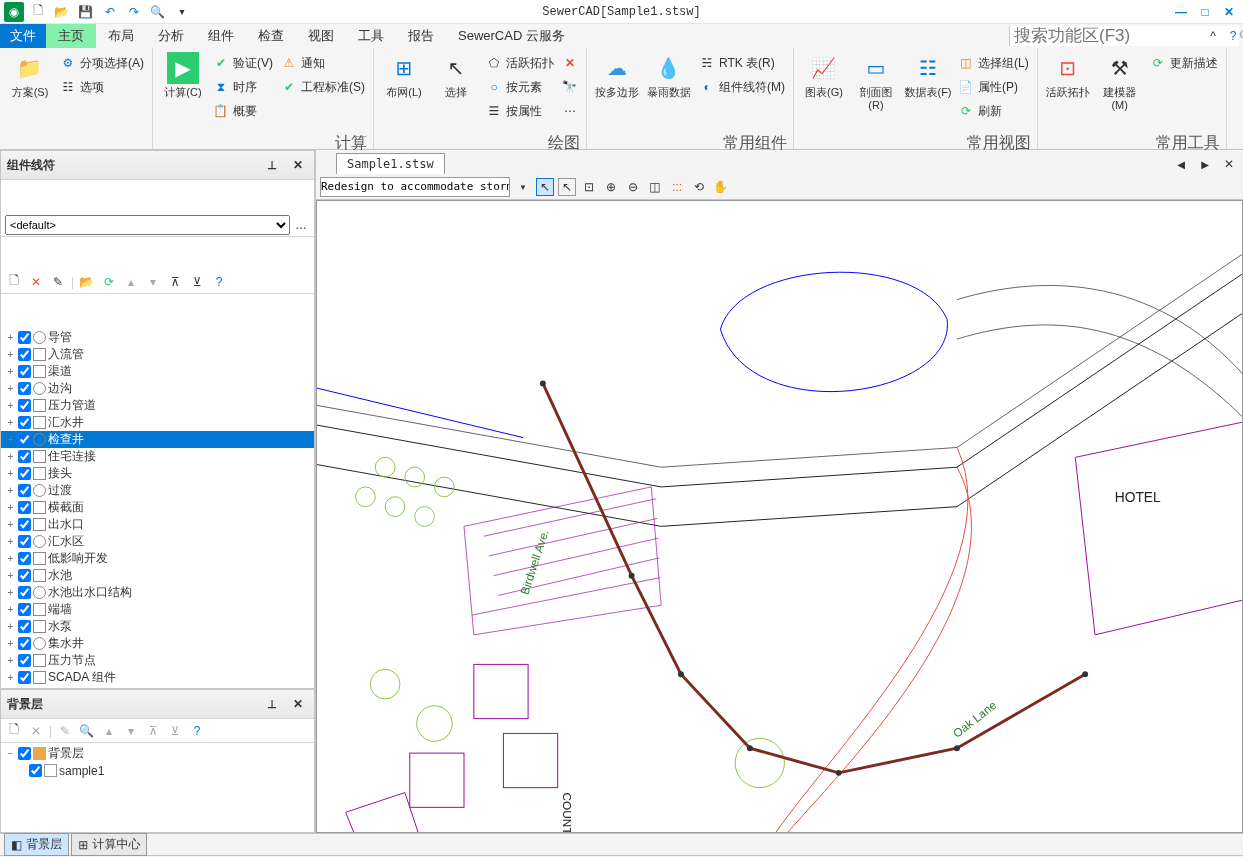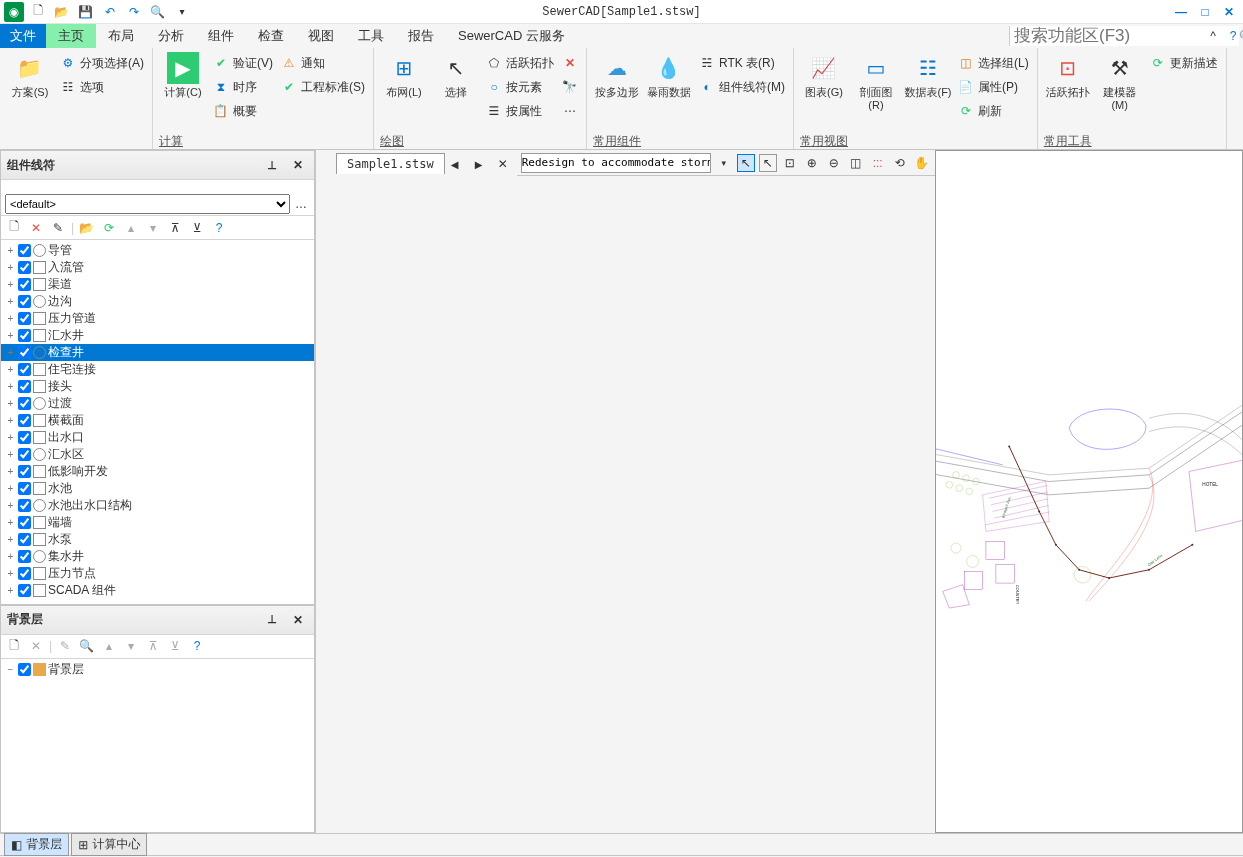--- a/index.html
+++ b/index.html
@@ -17,48 +17,48 @@
 .file-tab { background:#0078d4; color:#fff; padding:0 10px; height:24px; display:flex; align-items:center; font-size:13px; }
 .ribbon-tab { padding:0 12px; height:24px; display:flex; align-items:center; cursor:pointer; font-size:13px; }
 .ribbon-tab.active { background:#86efac; }
 .search-box { margin-left:auto; display:flex; align-items:center; border:1px solid #ccc; background:#fff; height:20px; width:190px; margin-right:4px; }
 .search-box input { border:none; outline:none; padding:0 4px; font-size:17px; flex:1; }
 
 
 .ribbon { height:102px; background:#f5f5f5; border-bottom:1px solid #c5c5c5; display:flex; }
 .ribbon-group { border-right:1px solid #d5d5d5; padding:4px 6px 2px 6px; display:flex; flex-direction:column; }
 .ribbon-group .group-body { flex:1; display:flex; align-items:flex-start; gap:4px; }
-.ribbon-group .group-title { font-size:12px; text-align:left; color:#555; height:14px;text-decoration:underline; }
+.ribbon-group .group-title { font-size:16px; text-align:right; color:#555; height:14px; }
 .large-btn { display:flex; flex-direction:column; align-items:center; width:48px; cursor:pointer; }
 .large-btn .ico { width:32px; height:32px; display:flex; align-items:center; justify-content:center; font-size:20px; }
 .large-btn .lbl { font-size:11px; text-align:center; margin-top:2px; line-height:13px; }
 .small-col { display:flex; flex-direction:column; gap:2px; }
 .small-btn { display:flex; align-items:center; gap:4px; height:22px; cursor:pointer; font-size:12px; white-space:nowrap; padding:0 2px; }
 .small-btn .s-ico { width:16px; height:16px; display:inline-flex; align-items:center; justify-content:center; font-size:12px; }
 
 
 .main-area { display:flex; height:calc(857px - 24px - 24px - 102px - 24px); }
 .left-col { width:316px; display:flex; flex-direction:column; border-right:1px solid #c5c5c5; }
 .panel { display:flex; flex-direction:column; border:1px solid #c5c5c5; background:#fff; }
 .panel-header { background:linear-gradient(#f4f4f4,#e8e8e8); padding:4px 6px; font-weight:bold; display:flex; align-items:center; font-size:12px; border-bottom:1px solid #d5d5d5; }
 .panel-header .hdr-controls { margin-left:auto; display:flex; gap:6px; }
-.panel-sub { height:24px; border-bottom:1px solid #d5d5d5; display:flex; align-items:center; padding:0 4px; gap:2px;margin-top:12px; }
+.panel-sub { height:24px; border-bottom:1px solid #d5d5d5; display:flex; align-items:center; padding:0 4px; gap:2px; }
 .panel-sub select { flex:1; font-size:11px; height:20px; }
 .panel-toolbar { height:24px; border-bottom:1px solid #d5d5d5; display:flex; align-items:center; gap:4px; padding:0 4px; }
 .tb-ico { width:18px; height:18px; display:inline-flex; align-items:center; justify-content:center; cursor:pointer; }
 
 .tree { overflow-y:auto; flex:1; padding:2px 0; }
 .tree-row { display:flex; align-items:center; height:17px; padding-left:4px; gap:2px; font-size:12px; }
 .tree-row .exp { width:11px; text-align:center; color:#777; font-size:10px; }
 .tree-row .chk { width:13px; height:13px; }
 .tree-row.sel { background:#0078d4; color:#fff; }
 .tree-ico { width:13px; height:13px; display:inline-block; }
 
 
-.draw-area { flex:1; display:flex; flex-direction:row; background:#f4f4f4; }
+.draw-area { flex:1; display:flex; flex-direction:column; background:#f4f4f4; }
 .doc-tabs { height:24px; display:flex; align-items:flex-end; padding-left:20px; gap:0; }
 .doc-tab { background:#fff; border:1px solid #999; border-bottom:none; padding:3px 10px; font-family:monospace; font-size:12px; }
 .map-toolbar { height:26px; background:#f4f4f4; border-bottom:1px solid #c5c5c5; display:flex; align-items:center; gap:4px; padding:0 4px; }
 .map-toolbar input { width:190px; font-family:monospace; font-size:11px; height:20px; border:1px solid #999; }
 .canvas { flex:1; background:#fff; border:1px solid #999; position:relative; overflow:hidden; }
 .canvas svg { width:100%; height:100%; }
 
 
 .bottom-tabs { height:22px; background:#f4f4f4; border-top:1px solid #c5c5c5; display:flex; align-items:center; gap:2px; padding:0 4px; }
 .bot-tab { display:flex; align-items:center; gap:4px; padding:2px 6px; border:1px solid #999; background:#e8e8e8; font-size:12px; }
@@ -278,21 +278,21 @@
       </div>
     </div>
     <div class="group-title">常用工具</div>
   </div>
 </div>
 
 <div class="main-area">
 
   <div class="left-col">
 
-    <div class="panel" style="flex:2;">
+    <div class="panel" style="flex:2;gap:33px;">
       <div class="panel-header">
         <span>组件线符</span>
         <div class="hdr-controls">
           <span class="icon-btn" style="font-size:11px;">⊥</span>
           <span class="icon-btn">✕</span>
         </div>
       </div>
       <div class="panel-sub">
         <select>
           <option>&lt;default&gt;</option>
@@ -461,20 +461,25 @@
         <span class="tb-ico" style="color:#aaa;">⊼</span>
         <span class="tb-ico" style="color:#aaa;">⊻</span>
         <span class="tb-ico" style="color:#0078d4;">?</span>
       </div>
       <div class="tree">
         <div class="tree-row">
             <span class="exp">−</span>
             <input type="checkbox" class="chk" checked="" style="">
             <span class="tree-ico" style="background:#e9a84a;"></span>
             <span>背景层</span>
+          </div>
+        <div class="tree-row" style="padding-left:28px;">
+            <input type="checkbox" class="chk" checked="" style="">
+            <span class="tree-ico" style="border:1px solid #999;"></span>
+            <span>sample1</span>
           </div>
       </div>
     </div>
   </div>
 
   <div class="draw-area">
     <div class="doc-tabs">
       <div class="doc-tab">Sample1.stsw</div>
       <div style="margin-left:auto;display:flex;gap:4px;padding-right:4px;">
         <span class="icon-btn" style="font-size:10px;">◀</span>

